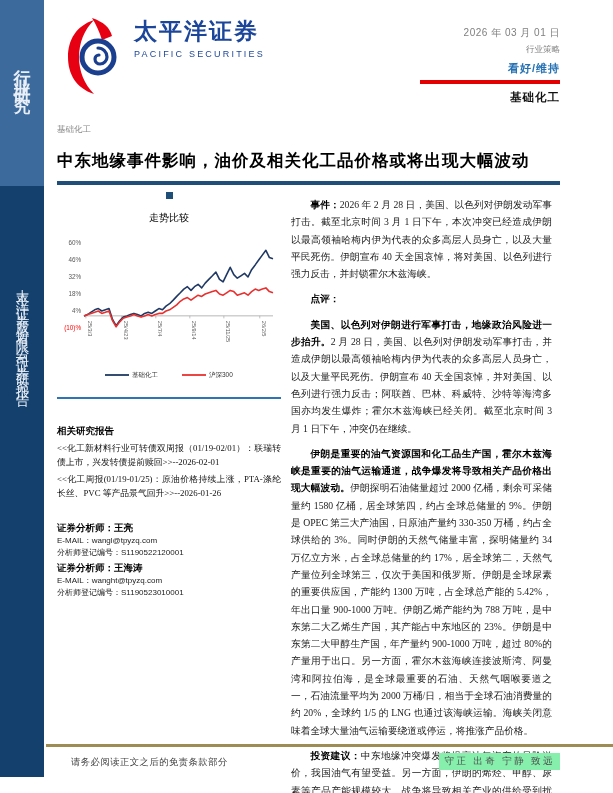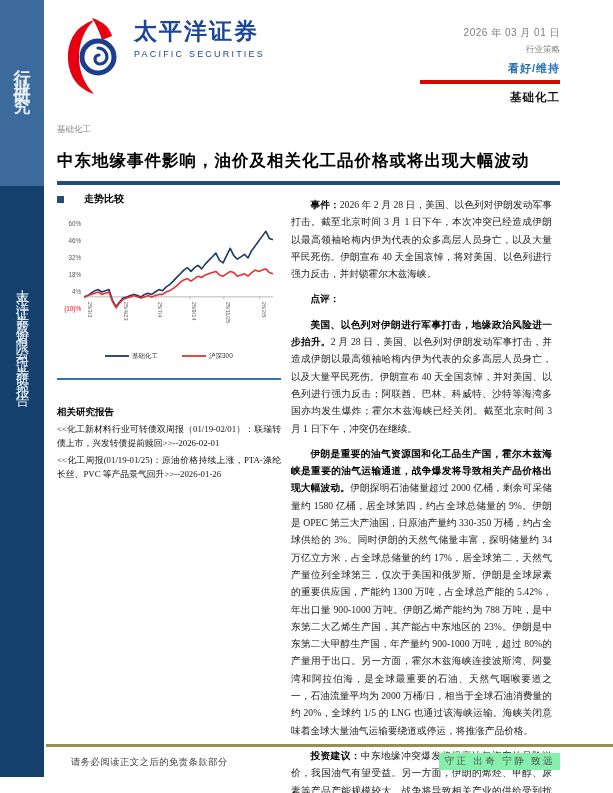--- a/index.html
+++ b/index.html
@@ -22,21 +22,21 @@
   .h-cat{font-size:8.5px;color:#7f7f7f;margin-top:4px;}
   .h-rating{font-size:11px;color:var(--rating-blue,#2470b3);font-weight:bold;margin-top:5px;letter-spacing:1px;}
   .h-redline{height:3.5px;background:var(--accent-red,#e20000);width:140px;margin:4px 0 0 auto;}
   .h-industry{font-size:11.5px;color:#111;font-weight:bold;margin-top:6px;letter-spacing:1px;}
   
   .subtitle{position:absolute;left:57px;top:124px;font-size:8.5px;color:#8a8a8a;}
   .title{position:absolute;left:57px;top:150px;width:503px;font-size:16.5px;font-weight:bold;color:#000;letter-spacing:1px;}
   .title-rule{position:absolute;left:57px;top:181px;width:503px;height:3.5px;background:var(--title-navy,#1f4e79);}
   
   .leftcol{position:absolute;left:57px;top:192px;width:224px;}
-  .sec-head{display:flex;align-items:center;gap:20px;font-weight:bold;font-size:10px;color:#000;}
+  .sec-head{display:flex;align-items:center;gap:12px;font-weight:normal;font-size:10px;color:#000;flex-direction:column;}
   .bullet{width:7px;height:7px;background:var(--title-navy,#1f4e79);flex:0 0 auto;}
   .chart-wrap{margin-top:6px;}
   .chart-rule{width:224px;height:2px;background:#2e74b5;margin-top:4px;}
   .related-title{font-weight:bold;font-size:9.5px;margin-top:26px;color:#000;}
   .report-item{font-size:8.8px;line-height:13.5px;margin-top:4px;text-align:justify;color:#111;}
   .analysts{margin-top:22px;}
   .an-title{font-weight:bold;font-size:9.5px;margin-top:3px;color:#000;}
   .an-line{font-size:8px;line-height:12px;font-family:"Liberation Sans",sans-serif;color:#222;}
   
   .rightcol{position:absolute;left:283px;top:188px;width:277px;}
@@ -115,20 +115,28 @@
         <text x="75" y="146.3" font-size="6.5" fill="#333" font-family="Liberation Sans,sans-serif">基础化工</text>
         <line x1="125" y1="144" x2="149" y2="144" stroke="#e8312f" stroke-width="1.8"></line>
         <text x="152" y="146.3" font-size="6.5" fill="#333" font-family="Liberation Sans,sans-serif">沪深300</text>
       </svg></div>
   <div class="chart-rule"></div>
   <div class="related-title">相关研究报告</div>
   <div id="reports">
       <div class="report-item">&lt;&lt;化工新材料行业可转债双周报（01/19-02/01）：联瑞转债上市，兴发转债提前赎回&gt;&gt;--2026-02-01</div>
       <div class="report-item">&lt;&lt;化工周报(01/19-01/25)：原油价格持续上涨，PTA-涤纶长丝、PVC 等产品景气回升&gt;&gt;--2026-01-26</div>
     </div>
+  <div class="analysts" id="analysts">
+      <div class="an-title">证券分析师：王亮</div>
+      <div class="an-line">E-MAIL：wangl@tpyzq.com</div>
+      <div class="an-line">分析师登记编号：S1190522120001</div>
+      <div class="an-title">证券分析师：王海涛</div>
+      <div class="an-line">E-MAIL：wanght@tpyzq.com</div>
+      <div class="an-line">分析师登记编号：S1190523010001</div>
+    </div>
 </div>
 
 <div class="rightcol" id="paras">
     <p><b>事件：</b><span>2026 年 2 月 28 日，美国、以色列对伊朗发动军事打击。截至北京时间 3 月 1 日下午，本次冲突已经造成伊朗以最高领袖哈梅内伊为代表的众多高层人员身亡，以及大量平民死伤。伊朗宣布 40 天全国哀悼，将对美国、以色列进行强力反击，并封锁霍尔木兹海峡。</span></p>
     <p><b>点评：</b><span></span></p>
     <p><b>美国、以色列对伊朗进行军事打击，地缘政治风险进一步抬升。</b><span>2 月 28 日，美国、以色列对伊朗发动军事打击，并造成伊朗以最高领袖哈梅内伊为代表的众多高层人员身亡，以及大量平民死伤。伊朗宣布 40 天全国哀悼，并对美国、以色列进行强力反击；阿联酋、巴林、科威特、沙特等海湾多国亦均发生爆炸；霍尔木兹海峡已经关闭。截至北京时间 3 月 1 日下午，冲突仍在继续。</span></p>
     <p><b>伊朗是重要的油气资源国和化工品生产国，霍尔木兹海峡是重要的油气运输通道，战争爆发将导致相关产品价格出现大幅波动。</b><span>伊朗探明石油储量超过 2000 亿桶，剩余可采储量约 1580 亿桶，居全球第四，约占全球总储量的 9%。伊朗是 OPEC 第三大产油国，日原油产量约 330-350 万桶，约占全球供给的 3%。同时伊朗的天然气储量丰富，探明储量约 34 万亿立方米，占全球总储量的约 17%，居全球第二，天然气产量位列全球第三，仅次于美国和俄罗斯。伊朗是全球尿素的重要供应国，产能约 1300 万吨，占全球总产能的 5.42%，年出口量 900-1000 万吨。伊朗乙烯产能约为 788 万吨，是中东第二大乙烯生产国，其产能占中东地区的 23%。伊朗是中东第二大甲醇生产国，年产量约 900-1000 万吨，超过 80%的产量用于出口。另一方面，霍尔木兹海峡连接波斯湾、阿曼湾和阿拉伯海，是全球最重要的石油、天然气咽喉要道之一，石油流量平均为 2000 万桶/日，相当于全球石油消费量的约 20%，全球约 1/5 的 LNG 也通过该海峡运输。海峡关闭意味着全球大量油气运输要绕道或停运，将推涨产品价格。</span></p>
     <p><b>投资建议：</b><span>中东地缘冲突爆发将提高油气资产的风险溢价，我国油气有望受益。另一方面，伊朗的烯烃、甲醇、尿素等产品产能规模较大，战争将导致相关产业的供给受到扰动，建议关注国内相关行业的优质公司。第三，地缘政治冲突频发将进一步凸显国内资源品的重要性，建议关注钾肥、萤石等产业。</span></p>
     <p><b>风险提示：</b><span>地缘政治风险、价格波动风险、汇率风险等。</span></p>
   </div>

